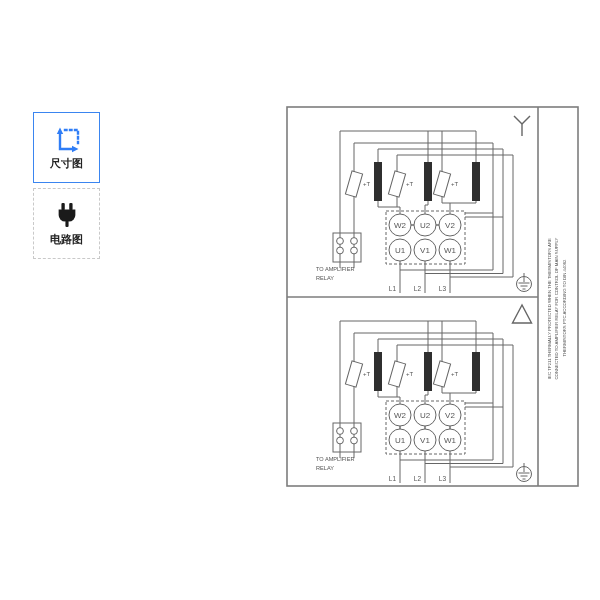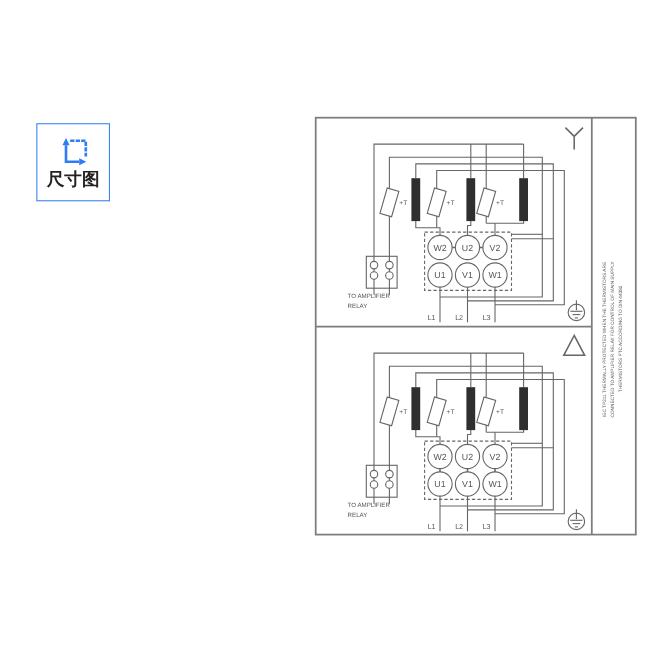--- a/index.html
+++ b/index.html
@@ -3,41 +3,52 @@
 <meta charset="utf-8">
 <style>
   html,body{margin:0;padding:0;background:#fff;}
   .page{position:relative;width:600px;height:600px;background:#fff;overflow:hidden;
         font-family:"Liberation Sans",sans-serif;}
   .thumb{position:absolute;left:33px;width:67px;height:71px;background:#fff;
          display:flex;flex-direction:column;align-items:center;justify-content:center;
          gap:5px;cursor:pointer;box-sizing:border-box;}
   .thumb.selected{border:1px solid #3a85f0;}
   .thumb.unselected{border:1px dashed #c9c9c9;}
-  .thumb-label{font-size:16px;color:#222;font-weight:600;line-height:1;}
+  .thumb-label{font-size:11px;color:#222;font-weight:600;line-height:1;}
   .drawing-svg{position:absolute;left:0;top:0;}
   text{font-family:"Liberation Sans",sans-serif;fill:#555;}
 </style>
 </head>
 <body>
 
 <div class="page">
 
   <div class="thumb selected" style="top:112px;">
     <svg width="28" height="27" viewBox="0 0 28 27">
       <g stroke="#2f7df6" fill="none" stroke-width="2.4">
         <path d="M12,4 H25 V17" stroke-dasharray="1.5,3.5" stroke-linecap="square"></path>
         <path d="M7,8 V23 H19"></path>
       </g>
       <path d="M7,1.5 L3.8,8 H10.2 Z" fill="#2f7df6"></path>
       <path d="M25.5,23 L19,19.8 V26.2 Z" fill="#2f7df6"></path>
     </svg>
     <div class="thumb-label">尺寸图</div>
   </div>
 
+  <div class="thumb unselected" style="top:188px;">
+    <svg width="26" height="27" viewBox="0 0 28 29">
+      <g fill="#1a1a1a">
+        <rect x="8" y="1" width="3.6" height="8" rx="1.2"></rect>
+        <rect x="16.4" y="1" width="3.6" height="8" rx="1.2"></rect>
+        <path d="M5,8 h18 v6 a7,7 0 0 1 -7,7 h-4 a7,7 0 0 1 -7,-7 z"></path>
+        <rect x="12.3" y="20" width="3.4" height="7" rx="1.2"></rect>
+      </g>
+    </svg>
+    <div class="thumb-label">电路图</div>
+  </div>
 
   <svg class="drawing-svg" width="600" height="600" viewBox="0 0 600 600">
 
     <g stroke="#7d7d7d" stroke-width="1.6" fill="none">
       <rect x="287" y="107" width="291" height="379"></rect>
       <line x1="287" y1="297" x2="538" y2="297"></line>
       <line x1="538" y1="107" x2="538" y2="486"></line>
     </g>
 
     <g transform="translate(287,107)">

